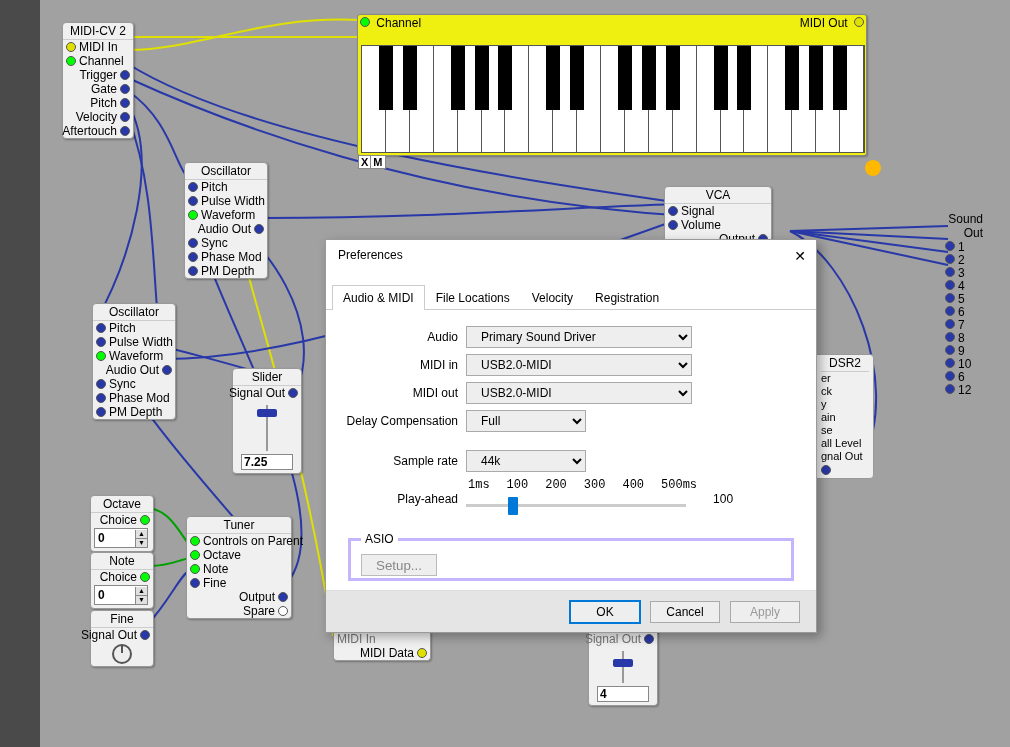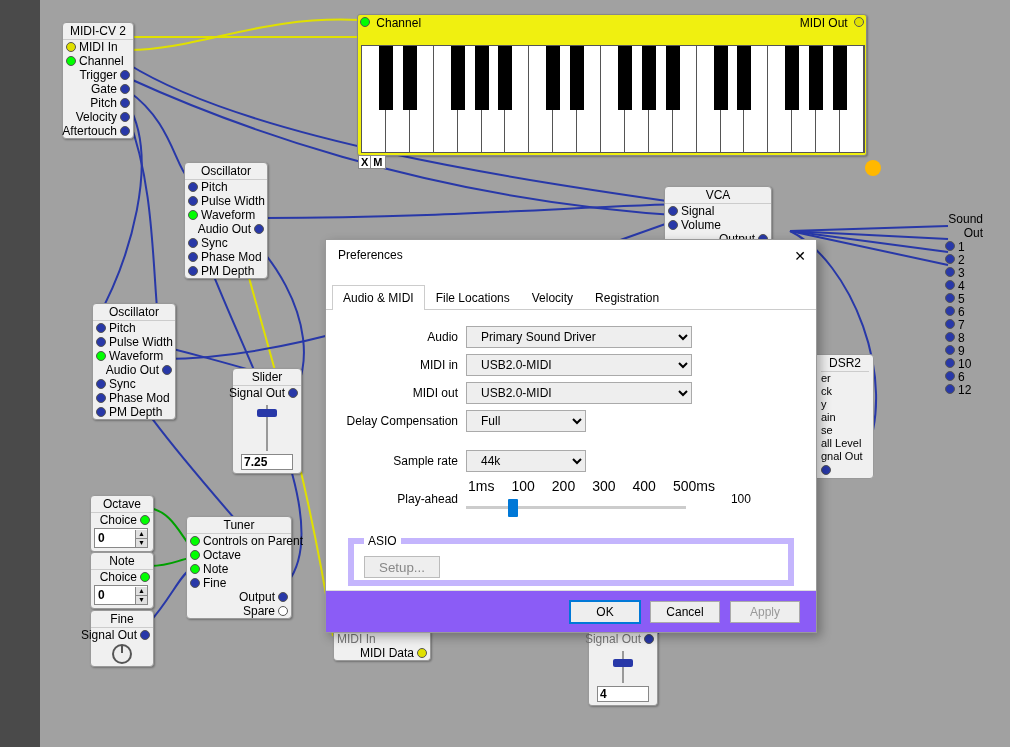--- a/index.html
+++ b/index.html
@@ -63,28 +63,28 @@
 .tab{padding:5px 10px;border:1px solid transparent;border-bottom:none;font-size:12px;cursor:pointer;position:relative;top:1px;}
 .tab.active{border-color:#ccc;background:#fff;}
 #dlg-body{padding:16px 20px 8px 20px;}
 .field{display:flex;align-items:center;margin-bottom:6px;}
 .field label{width:112px;text-align:right;padding-right:8px;font-size:12px;}
 .field select{height:22px;border:1px solid #aaa;background:#eee;font-size:12px;padding:0 10px;}
 .sel-wide{width:226px;}
 .sel-mid{width:120px;}
 #pa-row{display:flex;align-items:flex-start;}
 #pa-row label{width:112px;text-align:right;padding-right:8px;padding-top:14px;}
-#pa-scale{display:flex;gap:17px;font-size:14px;margin-left:2px;}
+#pa-scale{display:flex;gap:17px;font-size:12px;margin-left:2px;font-family:Liberation Mono, monospace;}
 #pa-slider{position:relative;width:220px;height:24px;margin-top:2px;}
 #pa-track{position:absolute;left:0;top:10px;width:220px;height:3px;background:#ccc;}
 #pa-thumb{position:absolute;top:3px;width:10px;height:18px;background:#0078d7;border-radius:1px;}
-fieldset{border:6px solid #c4b5fd;margin-top:14px;padding:8px 10px 2px 10px;}
+fieldset{border:3px solid #c4b5fd;margin-top:14px;padding:8px 10px 2px 10px;}
 fieldset legend{font-size:12px;padding:0 4px;}
 #asio-setup{width:76px;height:22px;border:1px solid #bbb;background:#eee;color:#888;}
-#dlg-btns{position:absolute;left:0;bottom:0;width:100%;height:42px;background:#8b5cf6;border-top:1px solid #ddd;display:flex;justify-content:flex-end;align-items:center;gap:10px;padding-right:16px;box-sizing:border-box;}
+#dlg-btns{position:absolute;left:0;bottom:0;width:100%;height:42px;background:#e5e5e5;border-top:1px solid #ddd;display:flex;justify-content:flex-end;align-items:center;gap:10px;padding-right:16px;box-sizing:border-box;}
 .dbtn{width:70px;height:22px;border:1px solid #aaa;background:#eee;font-size:12px;}
 .dbtn.primary{border:1px solid #0078d7;outline:1px solid #0078d7;}
 .dbtn.disabled{color:#999;}
 
 
 #soundout{position:absolute;left:945px;top:212px;}
 #soundout .title{font-size:12px;text-align:right;padding-right:12px;}
 #soundout .row{height:13px;}
 
 

